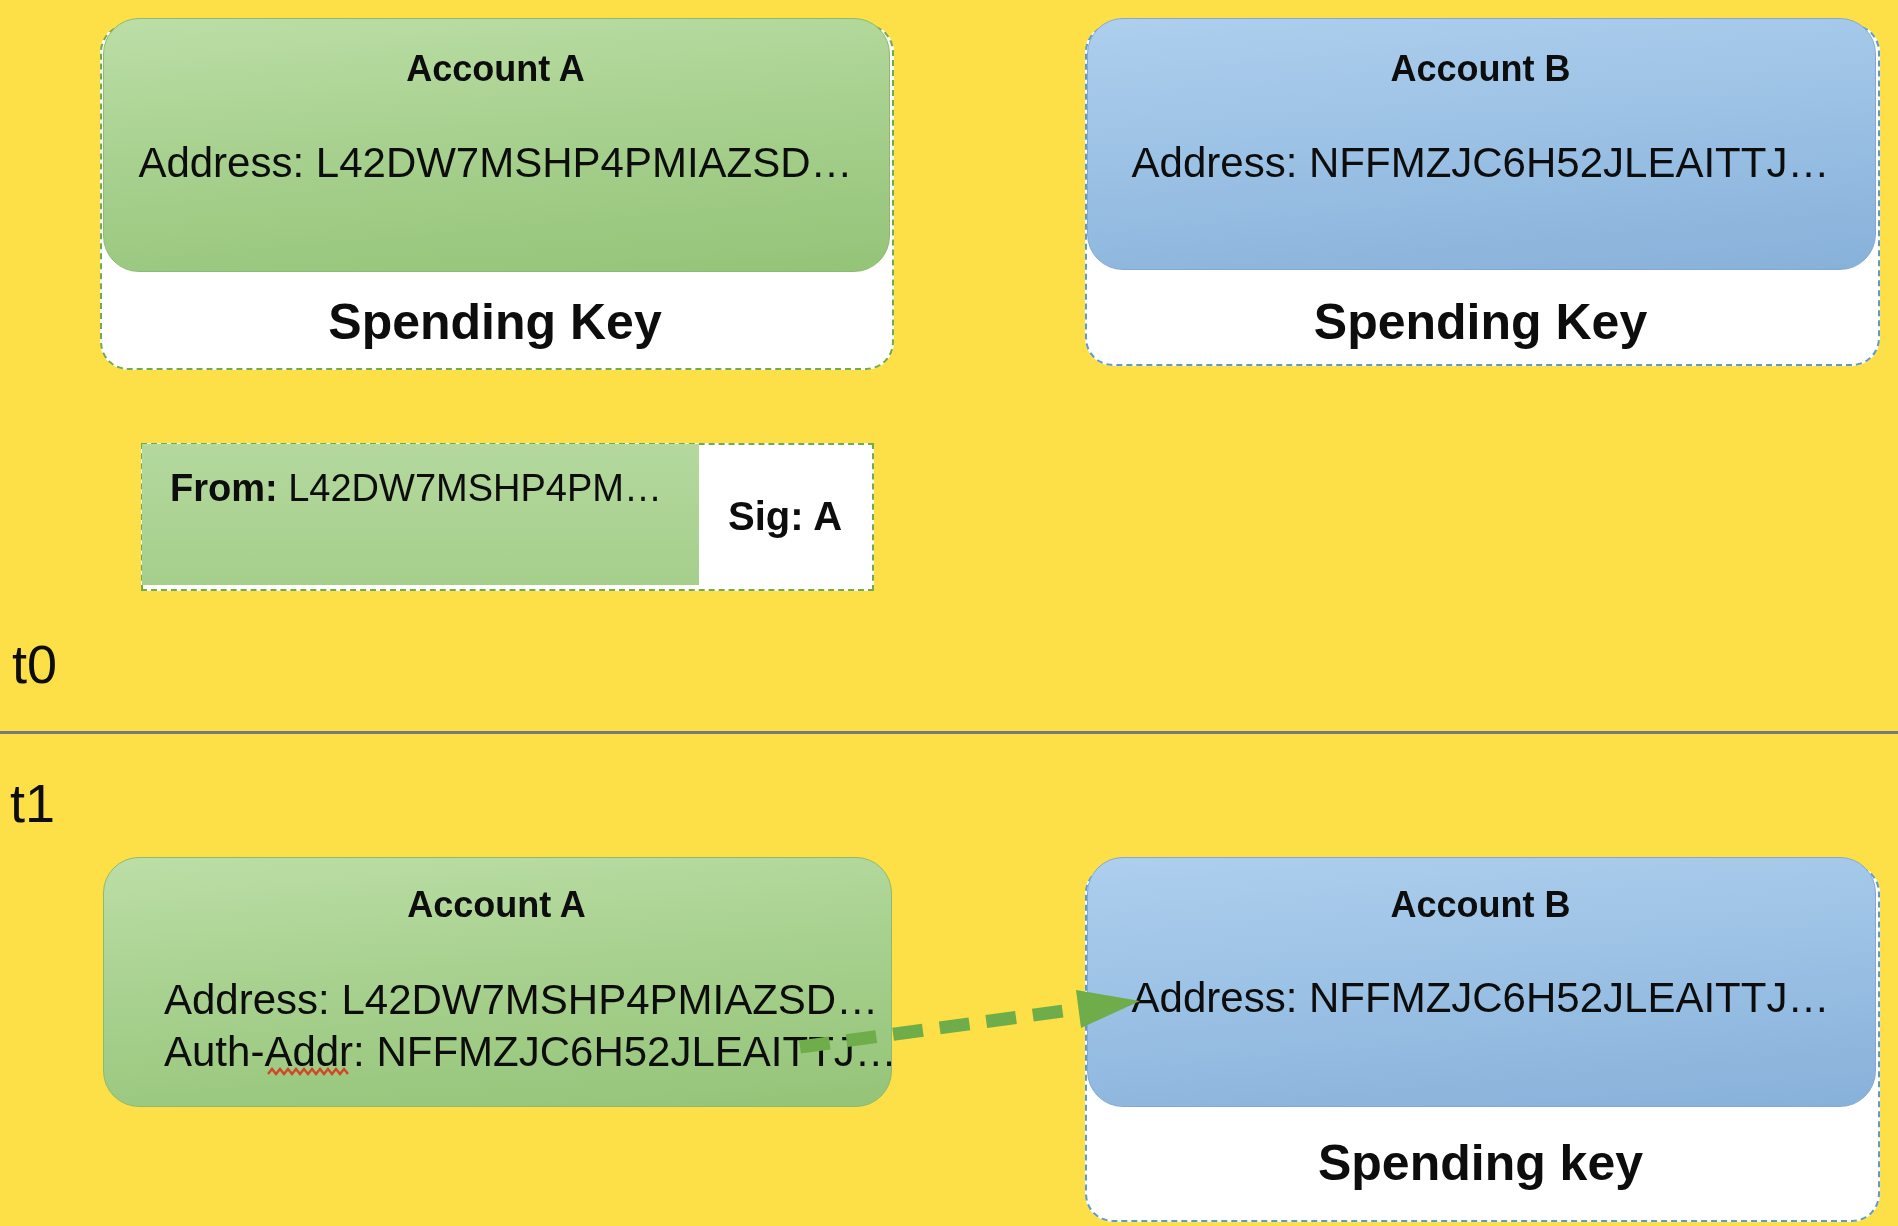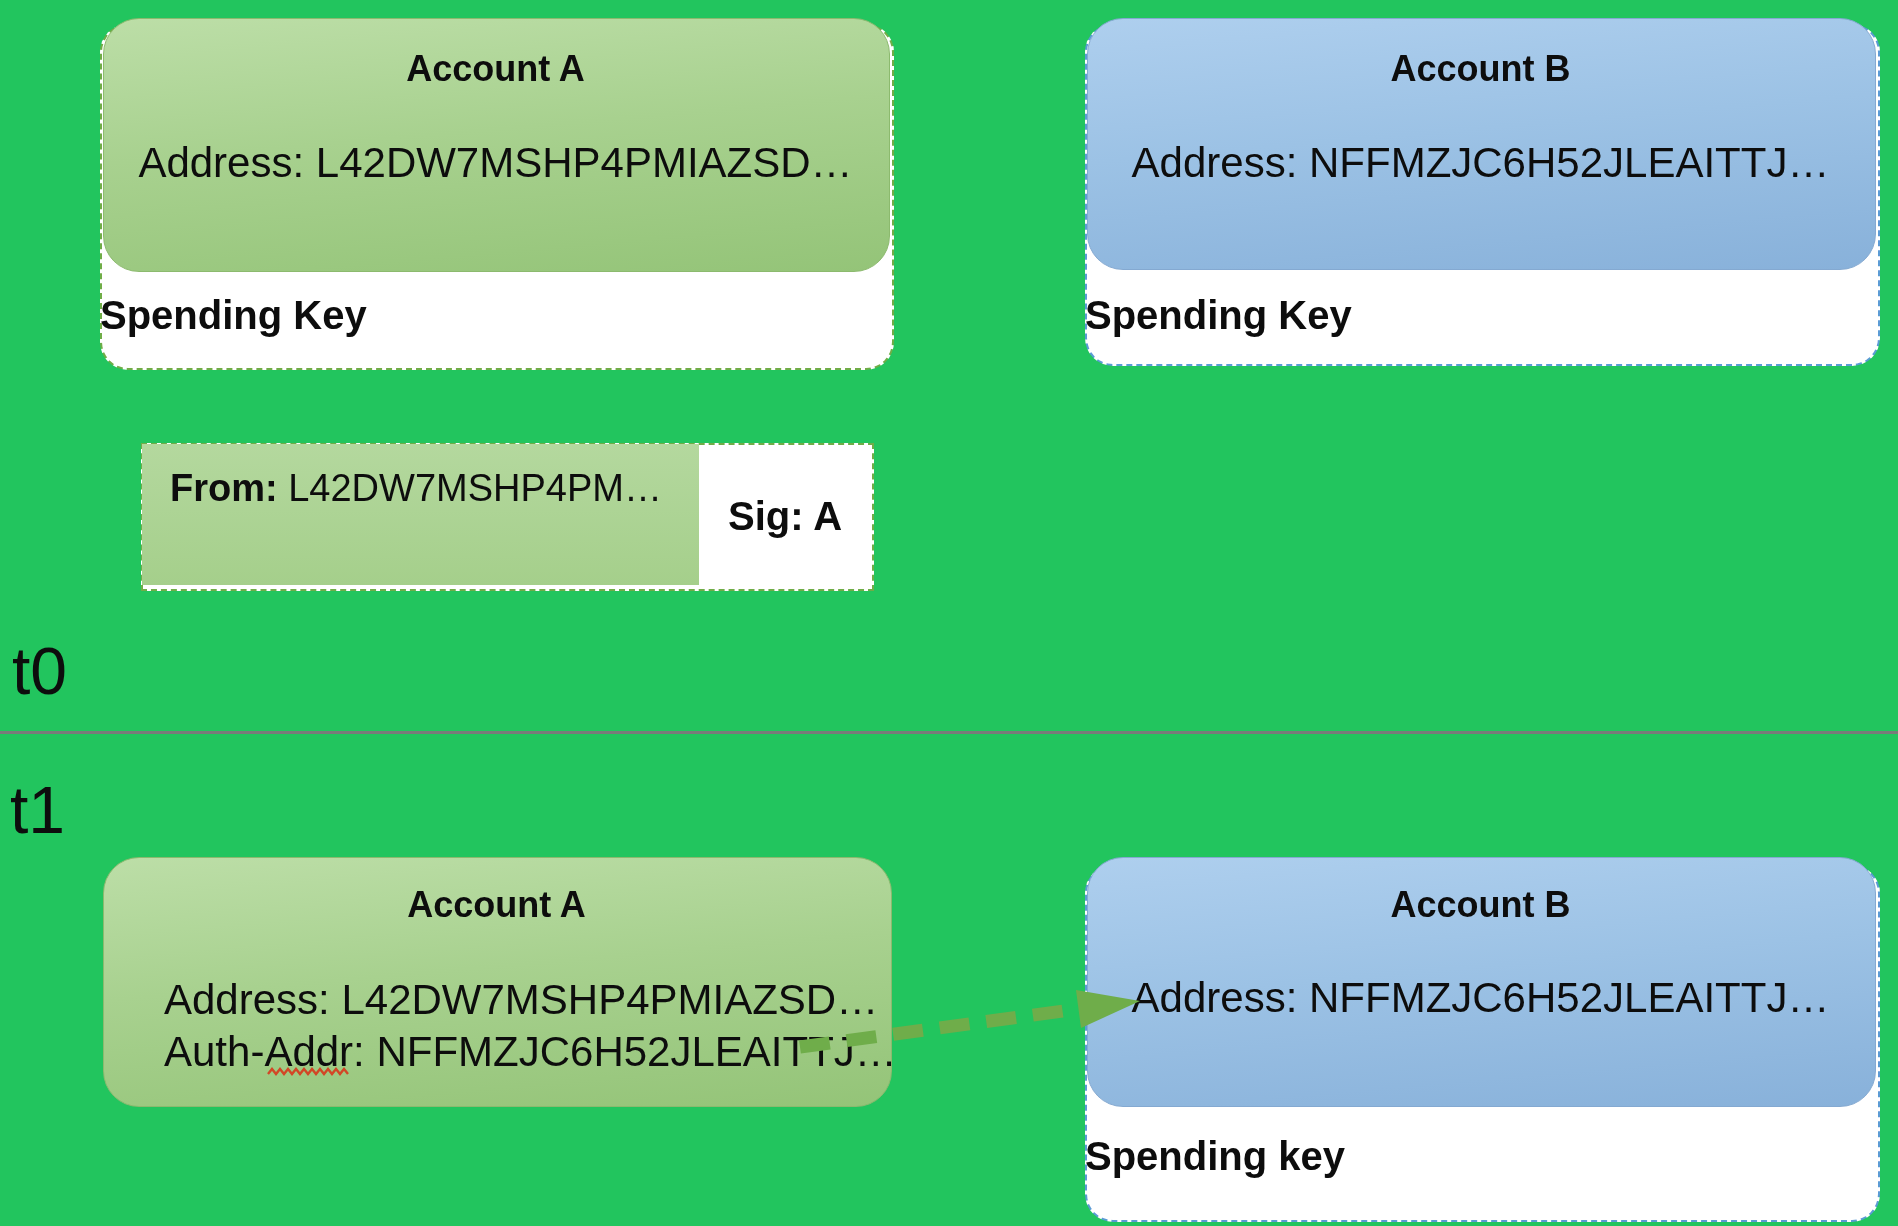--- a/index.html
+++ b/index.html
@@ -1,19 +1,19 @@
 <!DOCTYPE html>
 <html><head>
 <meta charset="utf-8">
 <style>
   html,body{margin:0;padding:0;background:#ffffff;}
   #canvas{
     position:relative;
     width:1898px;height:1226px;
-    background:#22c55e;
+    background:#fde047;
     font-family:"Liberation Sans", sans-serif;
     color:#0d0d0d;
     overflow:hidden;
   }
   
   .dashed-box{
     position:absolute;
     border-radius:28px;
     background:#ffffff;
     z-index:1;
@@ -44,21 +44,22 @@
   .box-addr{
     position:absolute;
     z-index:3;
     font-size:42px;
     text-align:center;
     white-space:nowrap;
   }
   .key-label{
     position:absolute;
     z-index:3;
-    font-size:40px;font-weight:bold;
+    font-size:50px;font-weight:bold;
+    text-align:center;
     white-space:nowrap;
   }
   
   .txn-dashed{
     position:absolute;
     border:2.5px dashed #70ad47;
     background:#ffffff;
     z-index:1;
   }
   .txn-fill{
@@ -77,21 +78,21 @@
   .sig-label{
     position:absolute;
     z-index:3;
     font-size:40px;font-weight:bold;
     text-align:center;
     white-space:nowrap;
   }
   .time-label{
     position:absolute;
     z-index:3;
-    font-size:66px;
+    font-size:54px;
     white-space:nowrap;
   }
   .divider{
     position:absolute;
     left:0;top:731px;width:1898px;height:2.5px;
     background:#7a7a7a;
     z-index:1;
   }
   .t1-addr-block{
     position:absolute;

